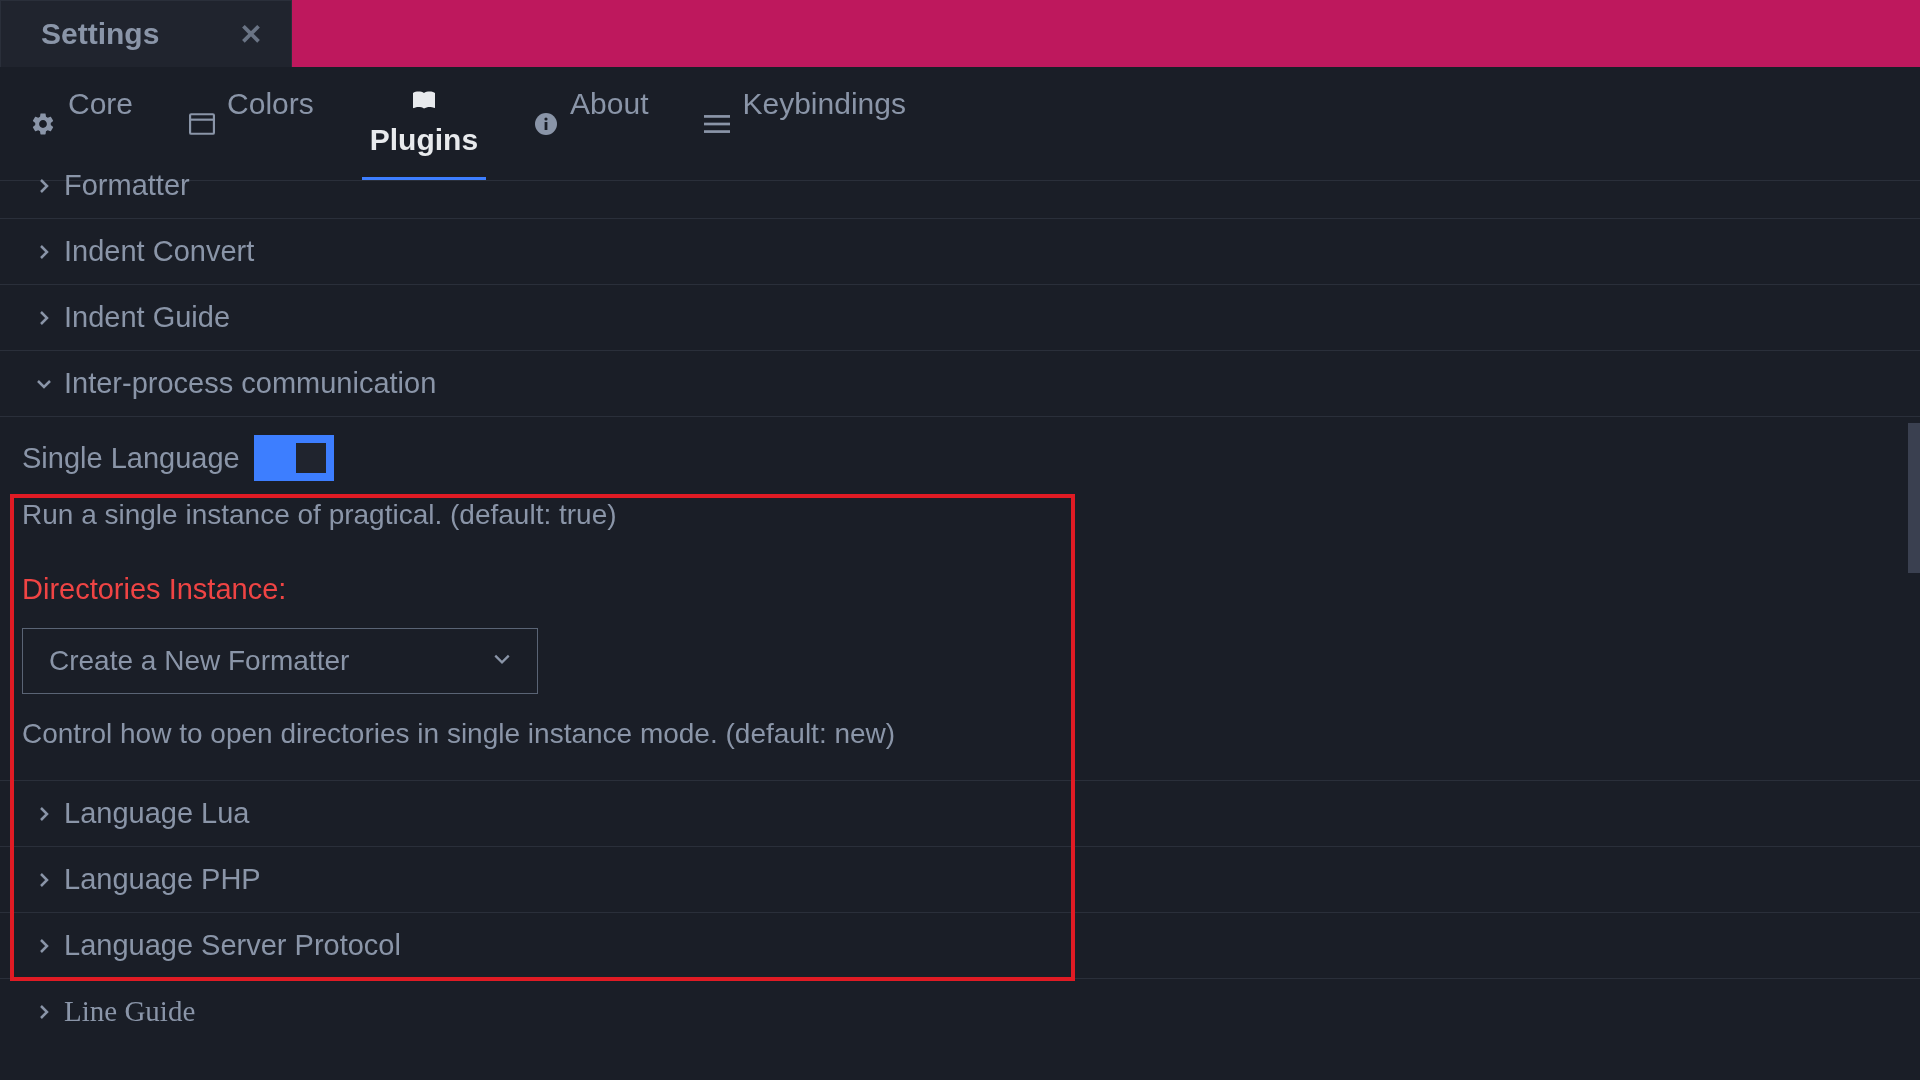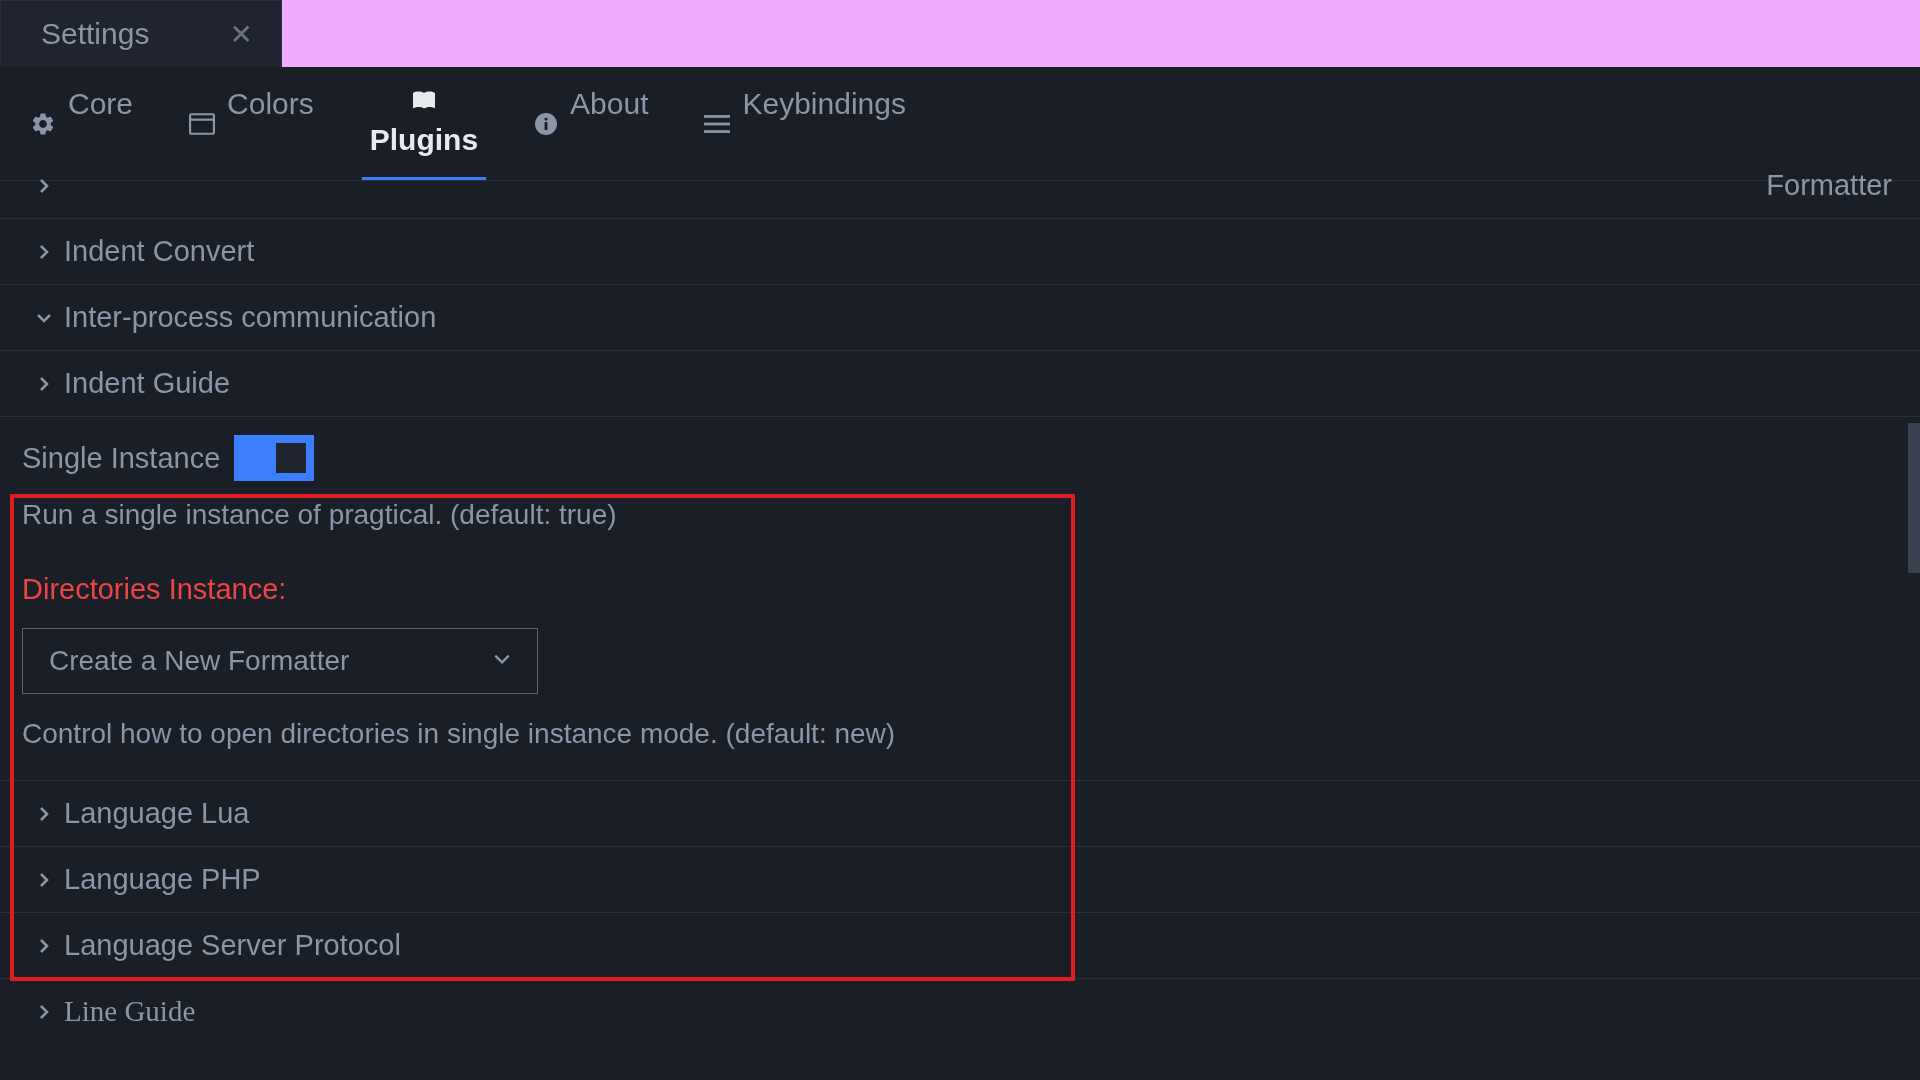--- a/index.html
+++ b/index.html
@@ -6,21 +6,22 @@
 body {
   background: #1a1e27;
   color: #8a95a8;
   font-family: -apple-system, BlinkMacSystemFont, "Segoe UI", sans-serif;
   width: 1920px;
   height: 1080px;
   overflow: hidden;
 }
 .tab-bar {
   display: flex;
-  background: #f0abfc;
+  background: #be185d;
+  font-weight: bold;
 }
 .tab {
   display: flex;
   align-items: center;
   gap: 80px;
   padding: 16px 28px 16px 40px;
   background: #20242e;
   border-top: 1px solid #2a2f3a;
   border-left: 1px solid #2a2f3a;
   border-right: 1px solid #2a2f3a;
@@ -209,59 +210,59 @@
           <line x1="0" y1="9" x2="24" y2="9"></line>
           <line x1="0" y1="16" x2="24" y2="16"></line>
         </svg>
     </span>
     <span>Keybindings</span>
   </div>
 </div>
 
 <div class="content">
 
-  <div class="plugin-row" style="padding-top:0; margin-top:-12px;justify-content:space-between;">
+  <div class="plugin-row" style="padding-top:0; margin-top:-12px;">
     <span class="chevron">
       <svg width="16" height="16" viewBox="0 0 16 16" fill="none" stroke="#8a95a8" stroke-width="2.5">
           <polyline points="5,2 11,8 5,14"></polyline>
         </svg>
     </span>
     <span>Formatter</span>
   </div>
 
   <div class="plugin-row">
     <span class="chevron">
       <svg width="16" height="16" viewBox="0 0 16 16" fill="none" stroke="#8a95a8" stroke-width="2.5">
           <polyline points="5,2 11,8 5,14"></polyline>
         </svg>
     </span>
     <span>Indent Convert</span>
   </div>
 
+  <div class="plugin-row">
+    <span class="chevron">
+      <svg width="16" height="16" viewBox="0 0 16 16" fill="none" stroke="#8a95a8" stroke-width="2.5">
+          <polyline points="5,2 11,8 5,14"></polyline>
+        </svg>
+    </span>
+    <span>Indent Guide</span>
+  </div>
+
   <div class="plugin-row expanded">
     <span class="chevron">
       <svg width="16" height="16" viewBox="0 0 16 16" fill="none" stroke="#8a95a8" stroke-width="2.5">
           <polyline points="2,5 8,11 14,5"></polyline>
         </svg>
     </span>
     <span>Inter-process communication</span>
-  </div>
-
-  <div class="plugin-row">
-    <span class="chevron">
-      <svg width="16" height="16" viewBox="0 0 16 16" fill="none" stroke="#8a95a8" stroke-width="2.5">
-          <polyline points="5,2 11,8 5,14"></polyline>
-        </svg>
-    </span>
-    <span>Indent Guide</span>
   </div>
 
   <div class="expanded-content">
     <div class="setting-row">
-      <span class="setting-label">Single Instance</span>
+      <span class="setting-label">Single Language</span>
       <div class="toggle">
         <div class="toggle-handle"></div>
       </div>
     </div>
     <div class="setting-desc">Run a single instance of pragtical. (default: true)</div>
 
     <div class="setting-label-block">Directories Instance:</div>
     <div class="select">
       <span class="select-text">Create a New Formatter</span>
       <span>

